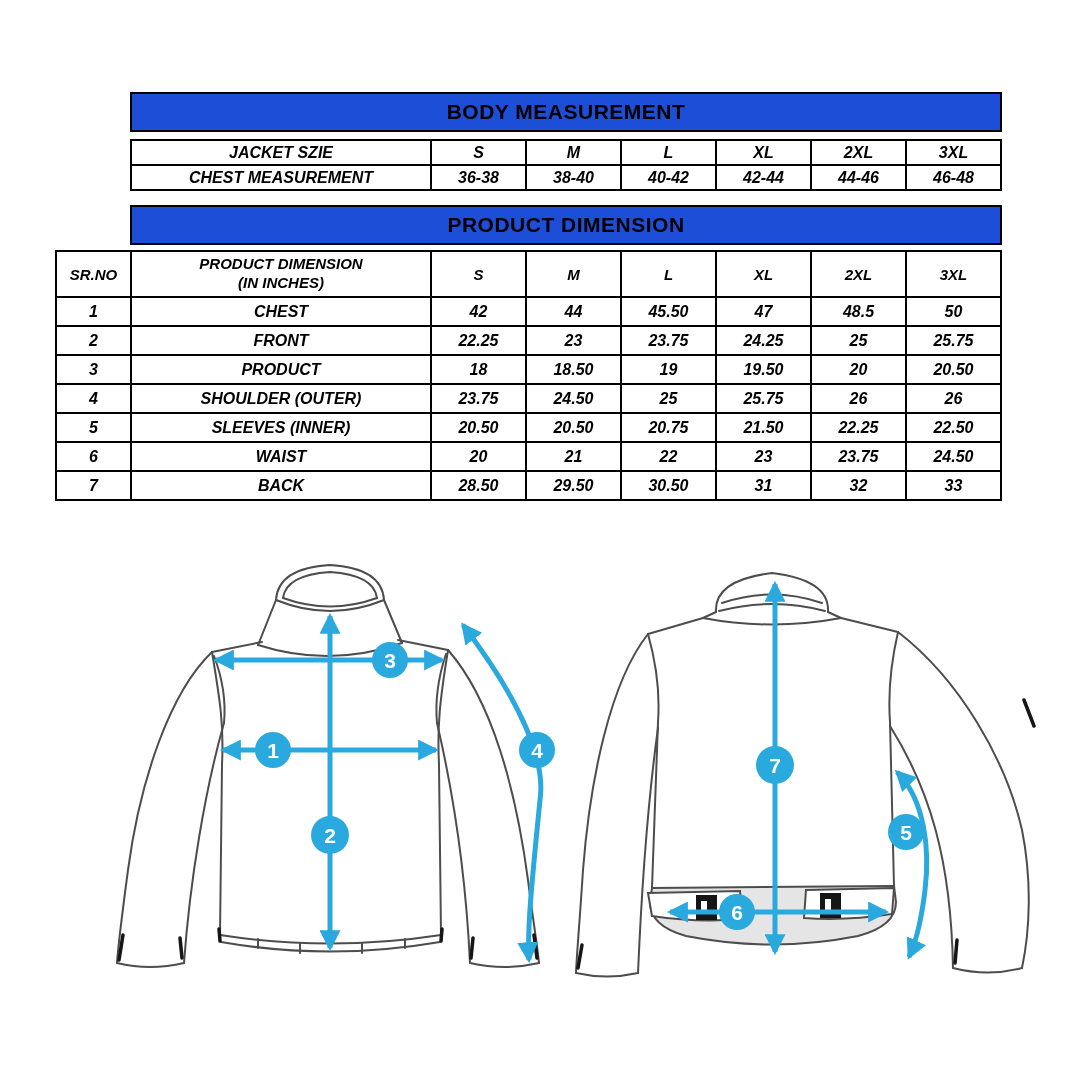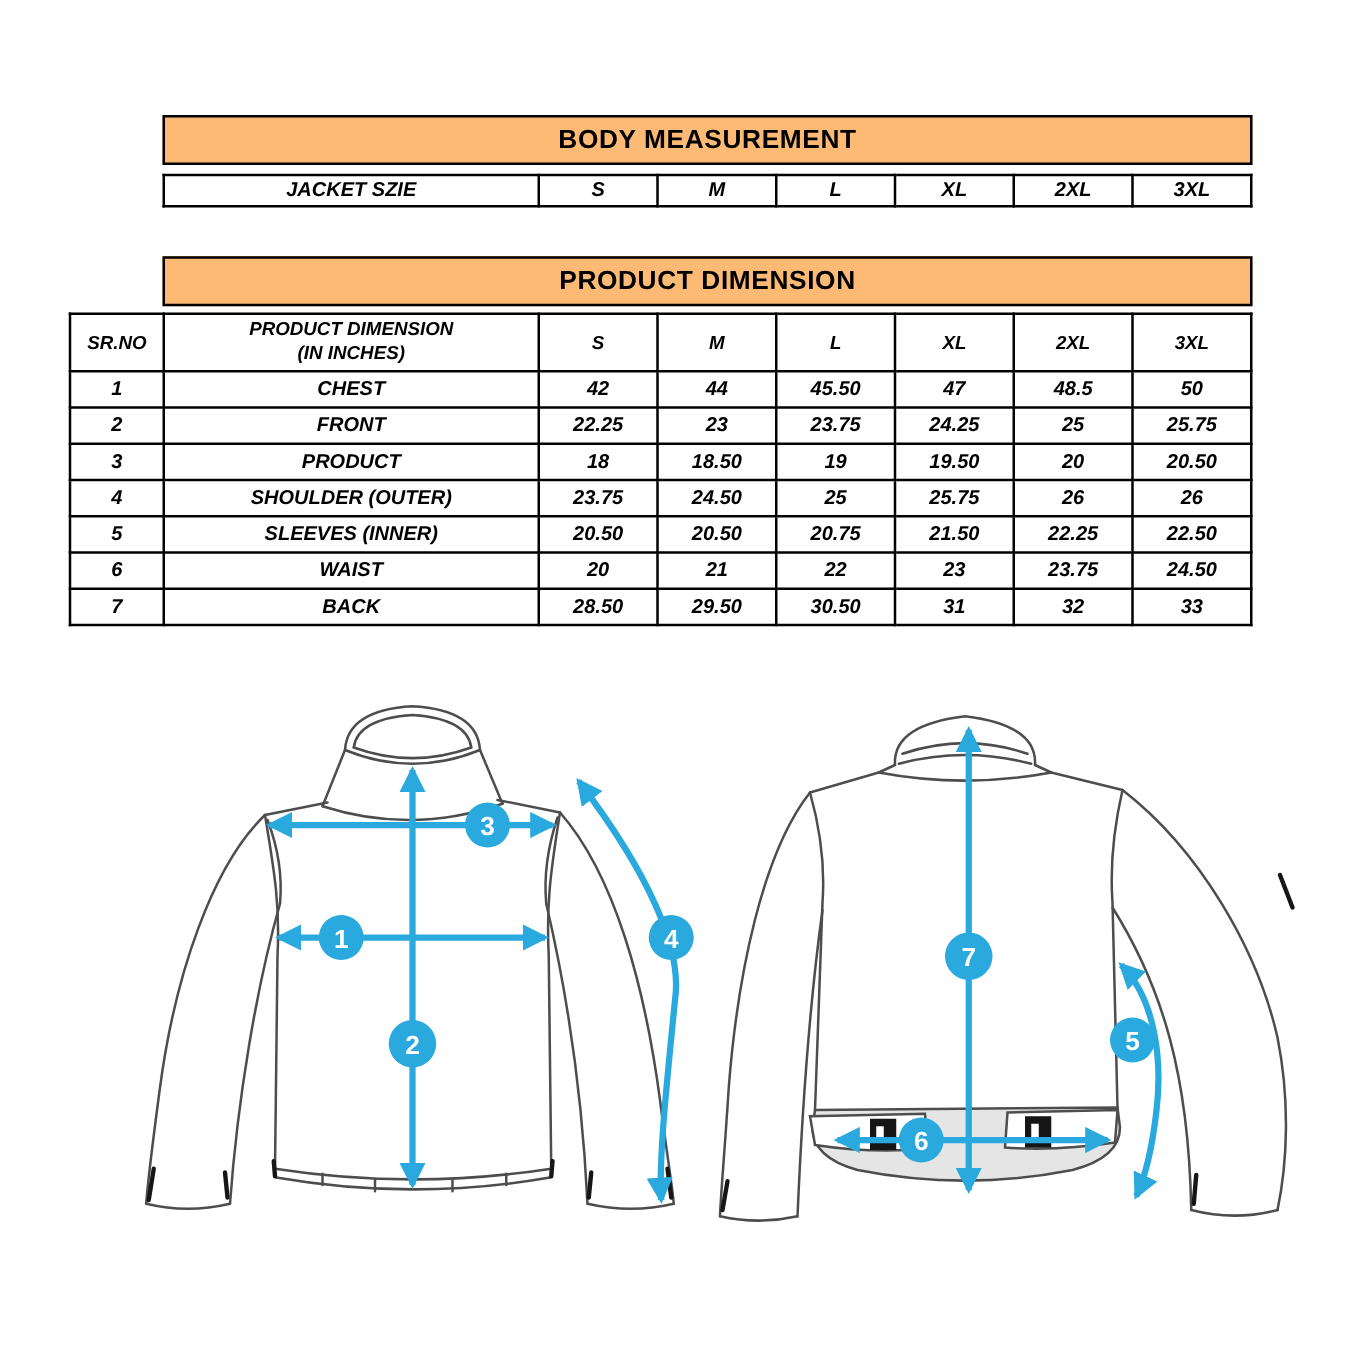--- a/index.html
+++ b/index.html
@@ -2,21 +2,21 @@
 <html><head>
 <meta charset="utf-8">
 <style>
   html,body{margin:0;padding:0;}
   body{
     width:1080px;height:1080px;position:relative;background:#ffffff;
     font-family:"Liberation Sans","DejaVu Sans",sans-serif;
     -webkit-font-smoothing:antialiased;
   }
   .banner{
-    background:#fdba74;border:2px solid #000;box-sizing:border-box;
+    background:#1d4ed8;border:2px solid #000;box-sizing:border-box;
     text-align:center;font-weight:700;font-size:21px;letter-spacing:.5px;
     height:40px;line-height:36px;color:#000;
   }
   
   .t1-wrap{position:absolute;left:130px;top:92px;width:872px;}
   .t1-wrap .gap{height:7px;}
   table{border-collapse:collapse;font-style:italic;}
   td,th{
     border:2px solid #000;box-sizing:border-box;
     font-weight:700;font-size:16px;color:#000;text-align:center;
@@ -58,20 +58,29 @@
     <tbody>
         <tr>
       <td class="lbl">JACKET SZIE</td>
       <td class="sz">S</td>
       <td class="sz">M</td>
       <td class="sz">L</td>
       <td class="sz">XL</td>
       <td class="sz">2XL</td>
       <td class="sz">3XL</td>
     </tr>
+    <tr>
+      <td class="lbl">CHEST MEASUREMENT</td>
+      <td class="sz">36-38</td>
+      <td class="sz">38-40</td>
+      <td class="sz">40-42</td>
+      <td class="sz">42-44</td>
+      <td class="sz">44-46</td>
+      <td class="sz">46-48</td>
+    </tr>
   </tbody>
     </table>
 </div>
 
 <div class="t2-wrap">
   <div class="banner">PRODUCT DIMENSION</div>
   <div class="gap"></div>
   <table class="t2">
     <tbody>
         <tr class="hrow">

